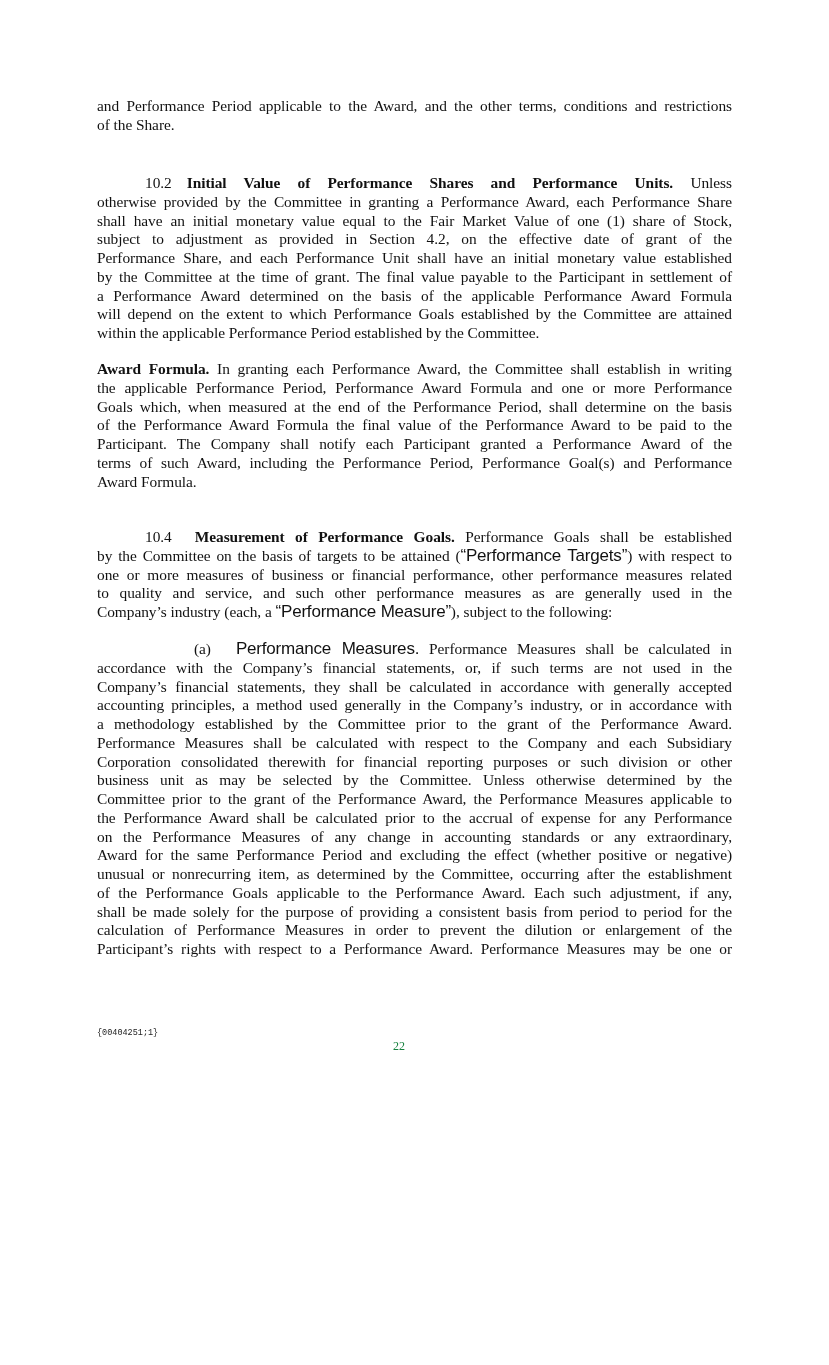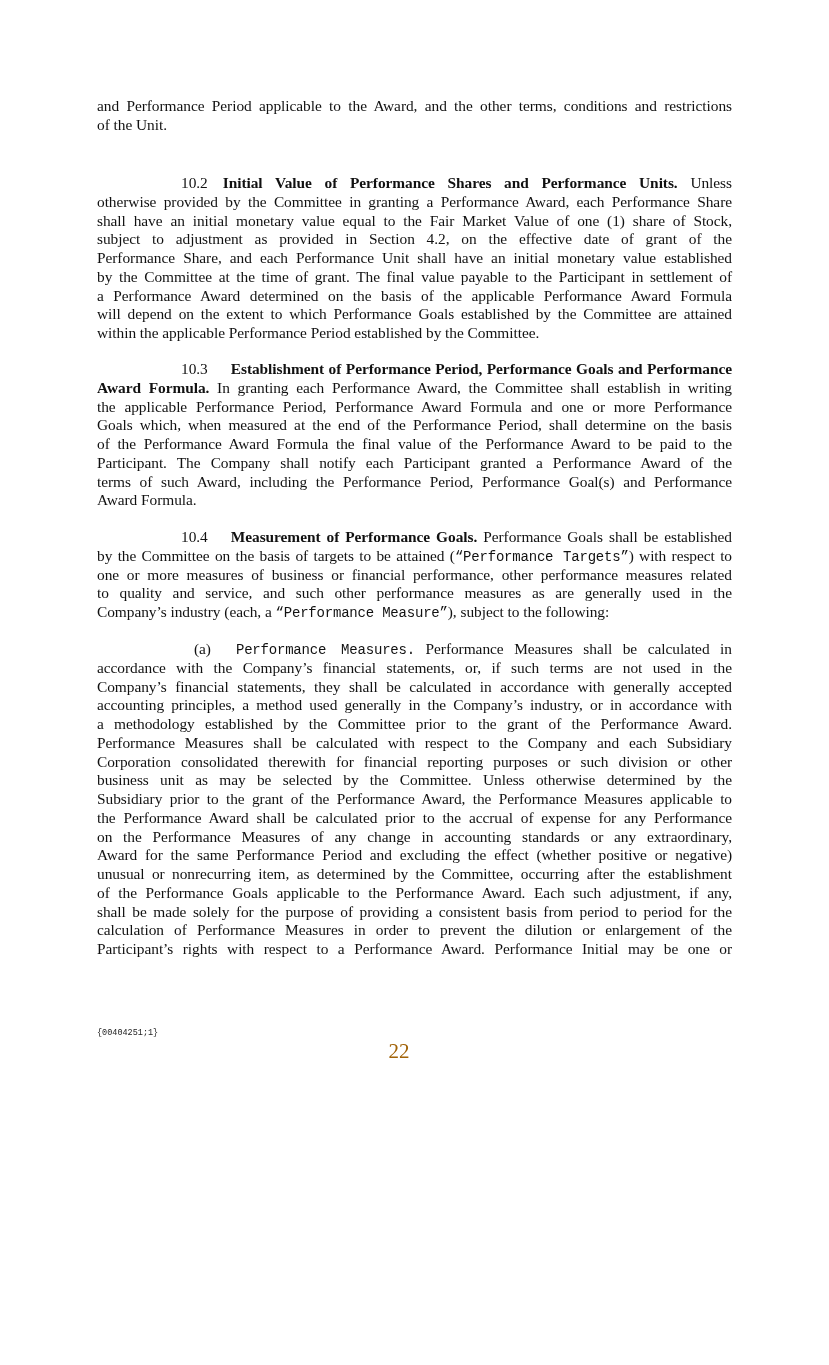--- a/index.html
+++ b/index.html
@@ -34,28 +34,27 @@
       text-align-last: justify;
       white-space: nowrap;
       height: 18.75px;
       overflow: visible;
     }
     .para .ln.last {
       text-align-last: left;
     }
     .sec-num {
       display: inline-block;
-      margin-left: 36px;
     }
     .bold {
       font-weight: bold;
     }
     .sans {
-      font-family: Liberation Mono, monospace;
-      font-size: 14px;
+      font-family: Liberation Sans, sans-serif;
+      font-size: 17px;
       letter-spacing: -0.2px;
     }
     #p1 { top: 0px; }
     #p2 { top: 77px; }
     #p3 { top: 263px; }
     #p4 { top: 431px; }
     #p5 { top: 543px; }
     .abs { position: absolute; left: 0; width: 635px; }
     .footer-id {
       position: absolute;
@@ -64,49 +63,48 @@
       font-size: 8.5px;
       font-family: Liberation Mono, monospace;
       color: #222;
     }
     .page-number {
       position: absolute;
       left: 0;
       width: 798px;
       top: 1039px;
       text-align: center;
-      font-size: 21px;
+      font-size: 12px;
       font-family: "Liberation Serif", serif;
-      color: #a16207;
+      color: #15803d;
     }
   </style>
 </head>
 <body>
 
 <div class="page">
 
   <div id="p1" class="para abs">
     <span class="ln">and Performance Period applicable to the Award, and the other terms, conditions and restrictions</span>
-    <span class="ln last">of the Unit.</span>
+    <span class="ln last">of the Share.</span>
   </div>
 
   <div id="p2" class="para abs">
     <span class="ln"><span style="display:inline-block;width:48px;"></span><span class="sec-num">10.2</span><span style="display:inline-block;width:15px;"></span><span class="bold">Initial Value of Performance Shares and Performance Units.</span> <span>Unless</span></span>
     <span class="ln">otherwise provided by the Committee in granting a Performance Award, each Performance Share</span>
     <span class="ln">shall have an initial monetary value equal to the Fair Market Value of one (1) share of Stock,</span>
     <span class="ln">subject to adjustment as provided in Section 4.2, on the effective date of grant of the</span>
     <span class="ln">Performance Share, and each Performance Unit shall have an initial monetary value established</span>
     <span class="ln">by the Committee at the time of grant.  The final value payable to the Participant in settlement of</span>
     <span class="ln">a Performance Award determined on the basis of the applicable Performance Award Formula</span>
     <span class="ln">will depend on the extent to which Performance Goals established by the Committee are attained</span>
     <span class="ln last">within the applicable Performance Period established by the Committee.</span>
   </div>
 
   <div id="p3" class="para abs">
-    <span class="ln"><span style="display:inline-block;width:48px;"></span><span class="sec-num">10.3</span><span style="display:inline-block;width:23px;"></span><span class="bold">Establishment of Performance Period, Performance Goals and Performance</span></span>
     <span class="ln"><span class="bold">Award Formula.</span>  <span>In granting each Performance Award, the Committee shall establish in writing</span></span>
     <span class="ln">the applicable Performance Period, Performance Award Formula and one or more Performance</span>
     <span class="ln">Goals which, when measured at the end of the Performance Period, shall determine on the basis</span>
     <span class="ln">of the Performance Award Formula the final value of the Performance Award to be paid to the</span>
     <span class="ln">Participant.  The Company shall notify each Participant granted a Performance Award of the</span>
     <span class="ln">terms of such Award, including the Performance Period, Performance Goal(s) and Performance</span>
     <span class="ln last">Award Formula.</span>
   </div>
 
   <div id="p4" class="para abs">
@@ -119,26 +117,26 @@
 
   <div id="p5" class="para abs">
     <span class="ln"><span style="display:inline-block;width:97px;"></span><span>(a)</span><span style="display:inline-block;width:25px;"></span><span class="sans">Performance Measures.</span>  <span>Performance Measures shall be calculated in</span></span>
     <span class="ln">accordance with the Company’s financial statements, or, if such terms are not used in the</span>
     <span class="ln">Company’s financial statements, they shall be calculated in accordance with generally accepted</span>
     <span class="ln">accounting principles, a method used generally in the Company’s industry, or in accordance with</span>
     <span class="ln">a methodology established by the Committee prior to the grant of the Performance Award.</span>
     <span class="ln">Performance Measures shall be calculated with respect to the Company and each Subsidiary</span>
     <span class="ln">Corporation consolidated therewith for financial reporting purposes or such division or other</span>
     <span class="ln">business unit as may be selected by the Committee.  Unless otherwise determined by the</span>
-    <span class="ln">Subsidiary prior to the grant of the Performance Award, the Performance Measures applicable to</span>
+    <span class="ln">Committee prior to the grant of the Performance Award, the Performance Measures applicable to</span>
     <span class="ln">the Performance Award shall be calculated prior to the accrual of expense for any Performance</span>
     <span class="ln">on the Performance Measures of any change in accounting standards or any extraordinary,</span>
     <span class="ln">Award for the same Performance Period and excluding the effect (whether positive or negative)</span>
     <span class="ln">unusual or nonrecurring item, as determined by the Committee, occurring after the establishment</span>
     <span class="ln">of the Performance Goals applicable to the Performance Award.  Each such adjustment, if any,</span>
     <span class="ln">shall be made solely for the purpose of providing a consistent basis from period to period for the</span>
     <span class="ln">calculation of Performance Measures in order to prevent the dilution or enlargement of the</span>
-    <span class="ln">Participant’s rights with respect to a Performance Award.  Performance Initial may be one or</span>
+    <span class="ln">Participant’s rights with respect to a Performance Award.  Performance Measures may be one or</span>
   </div>
 </div>
 
 <div class="footer-id">{00404251;1}</div>
 <div class="page-number">22</div>
 
 </body></html>

